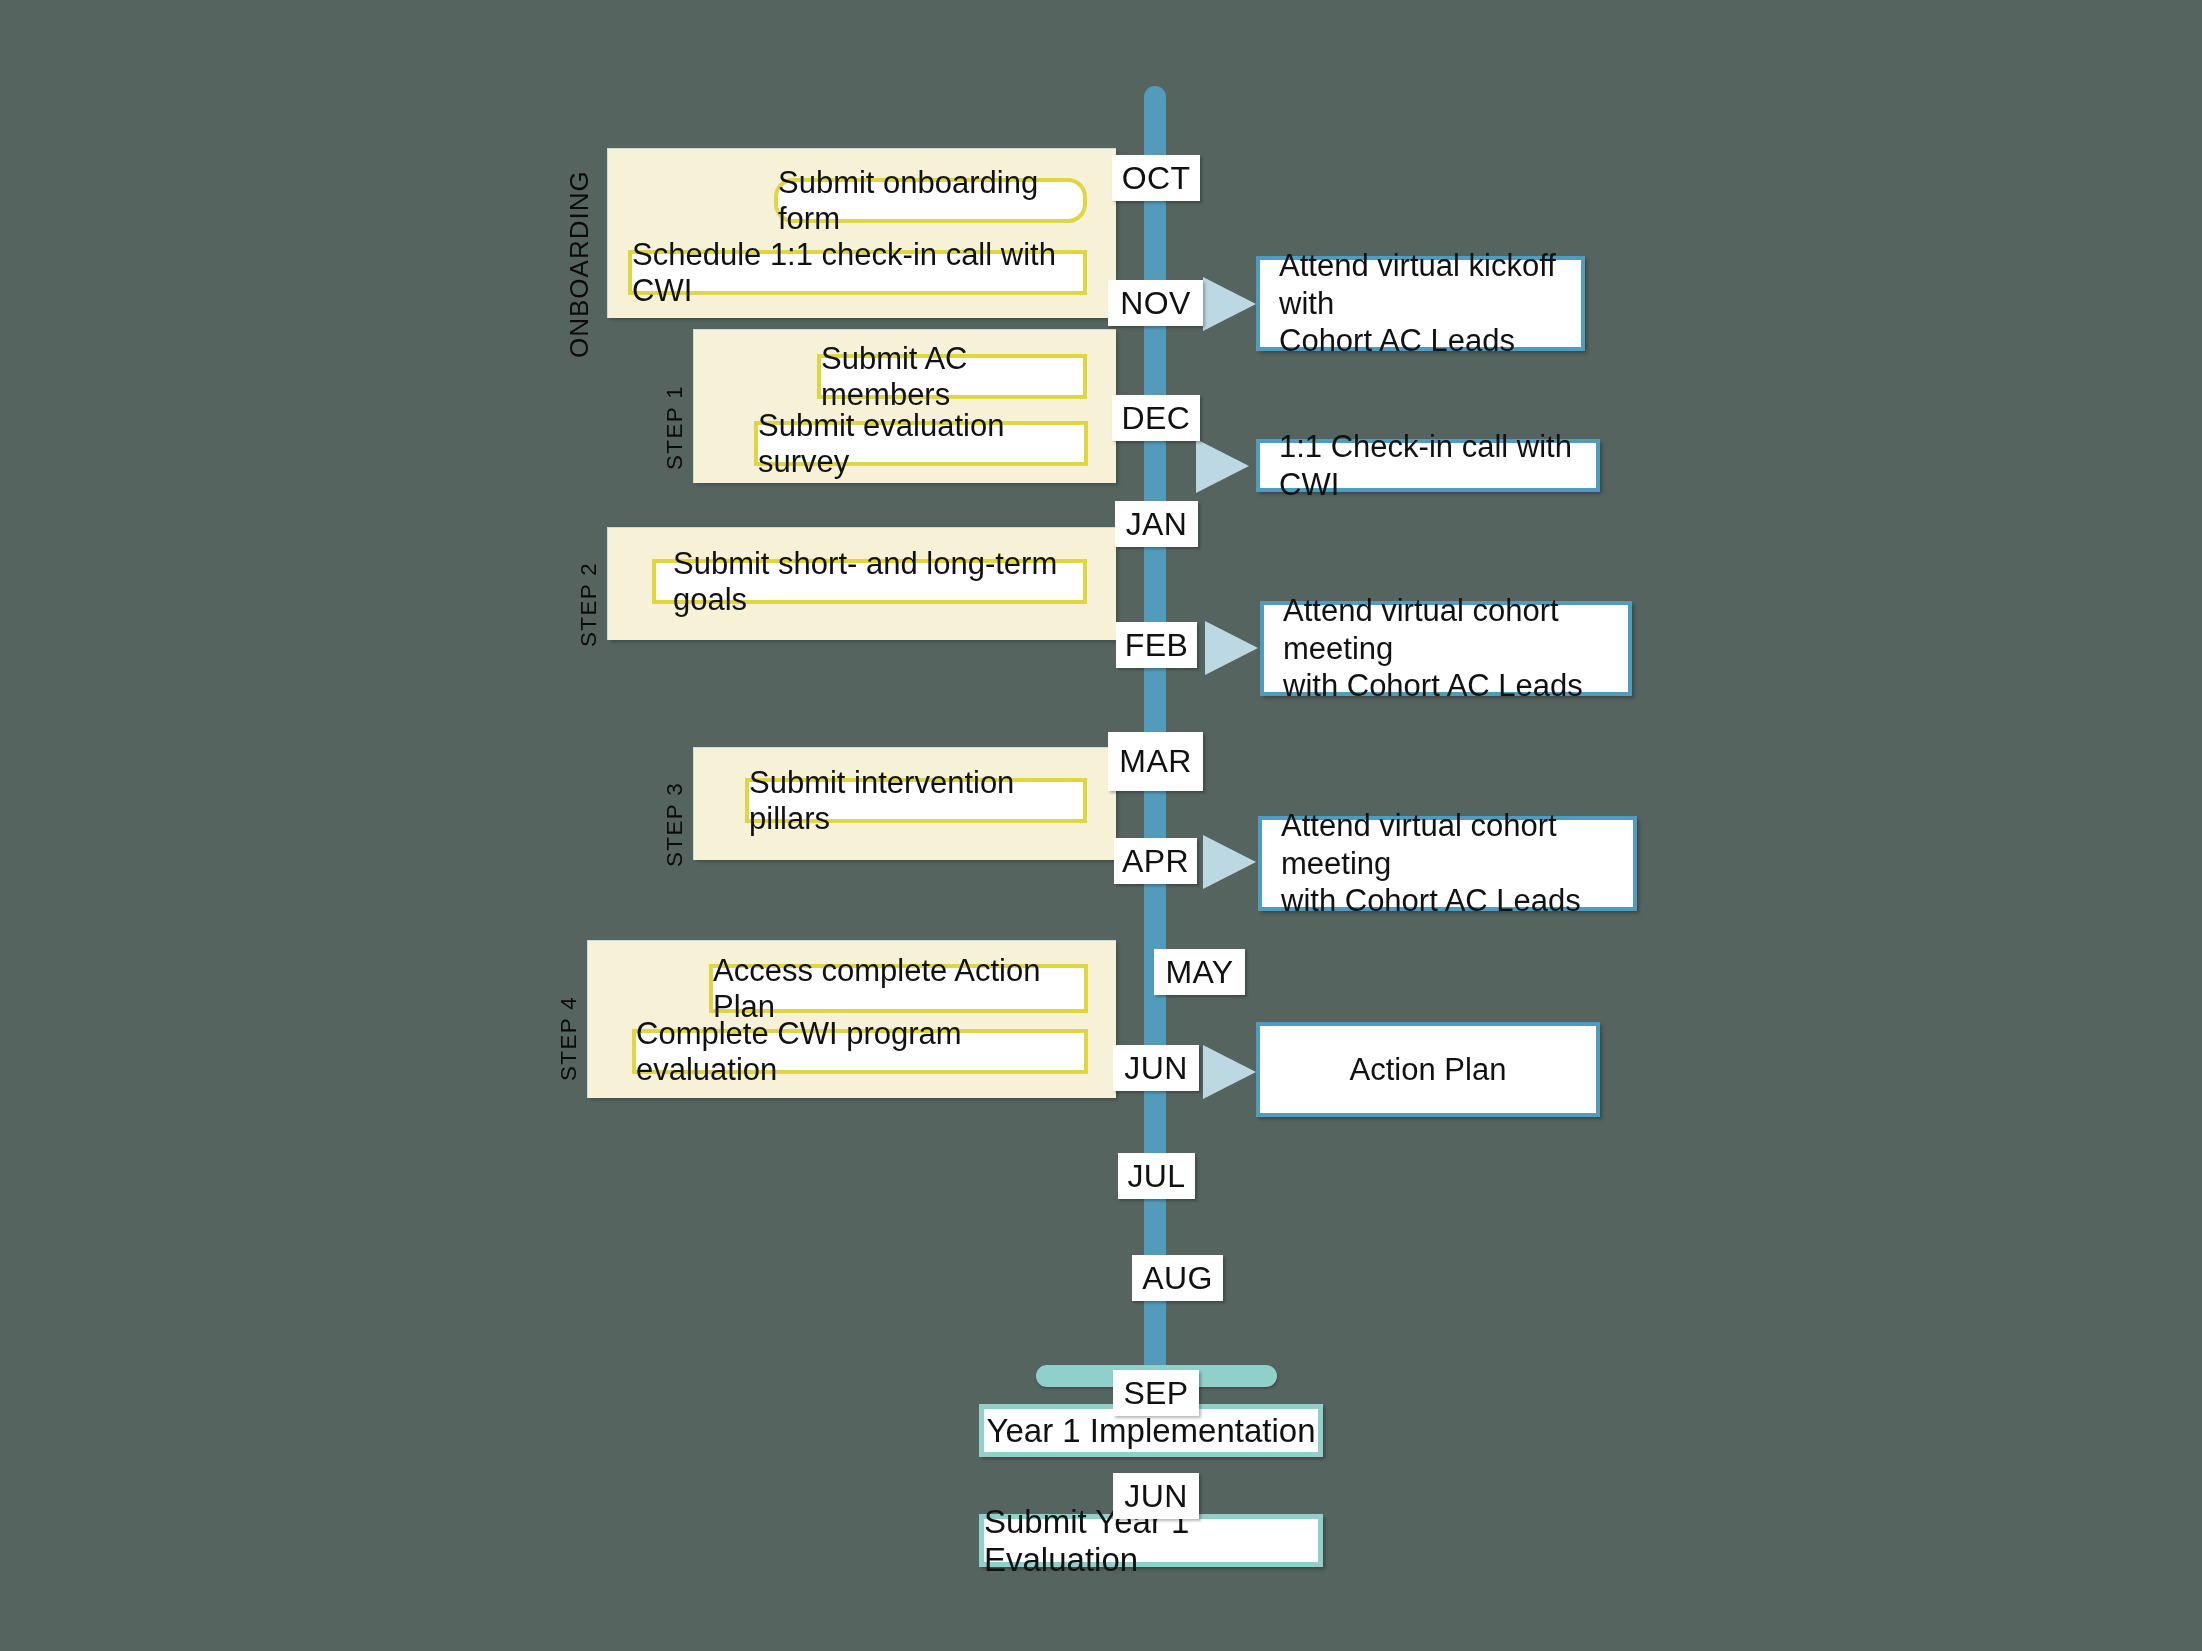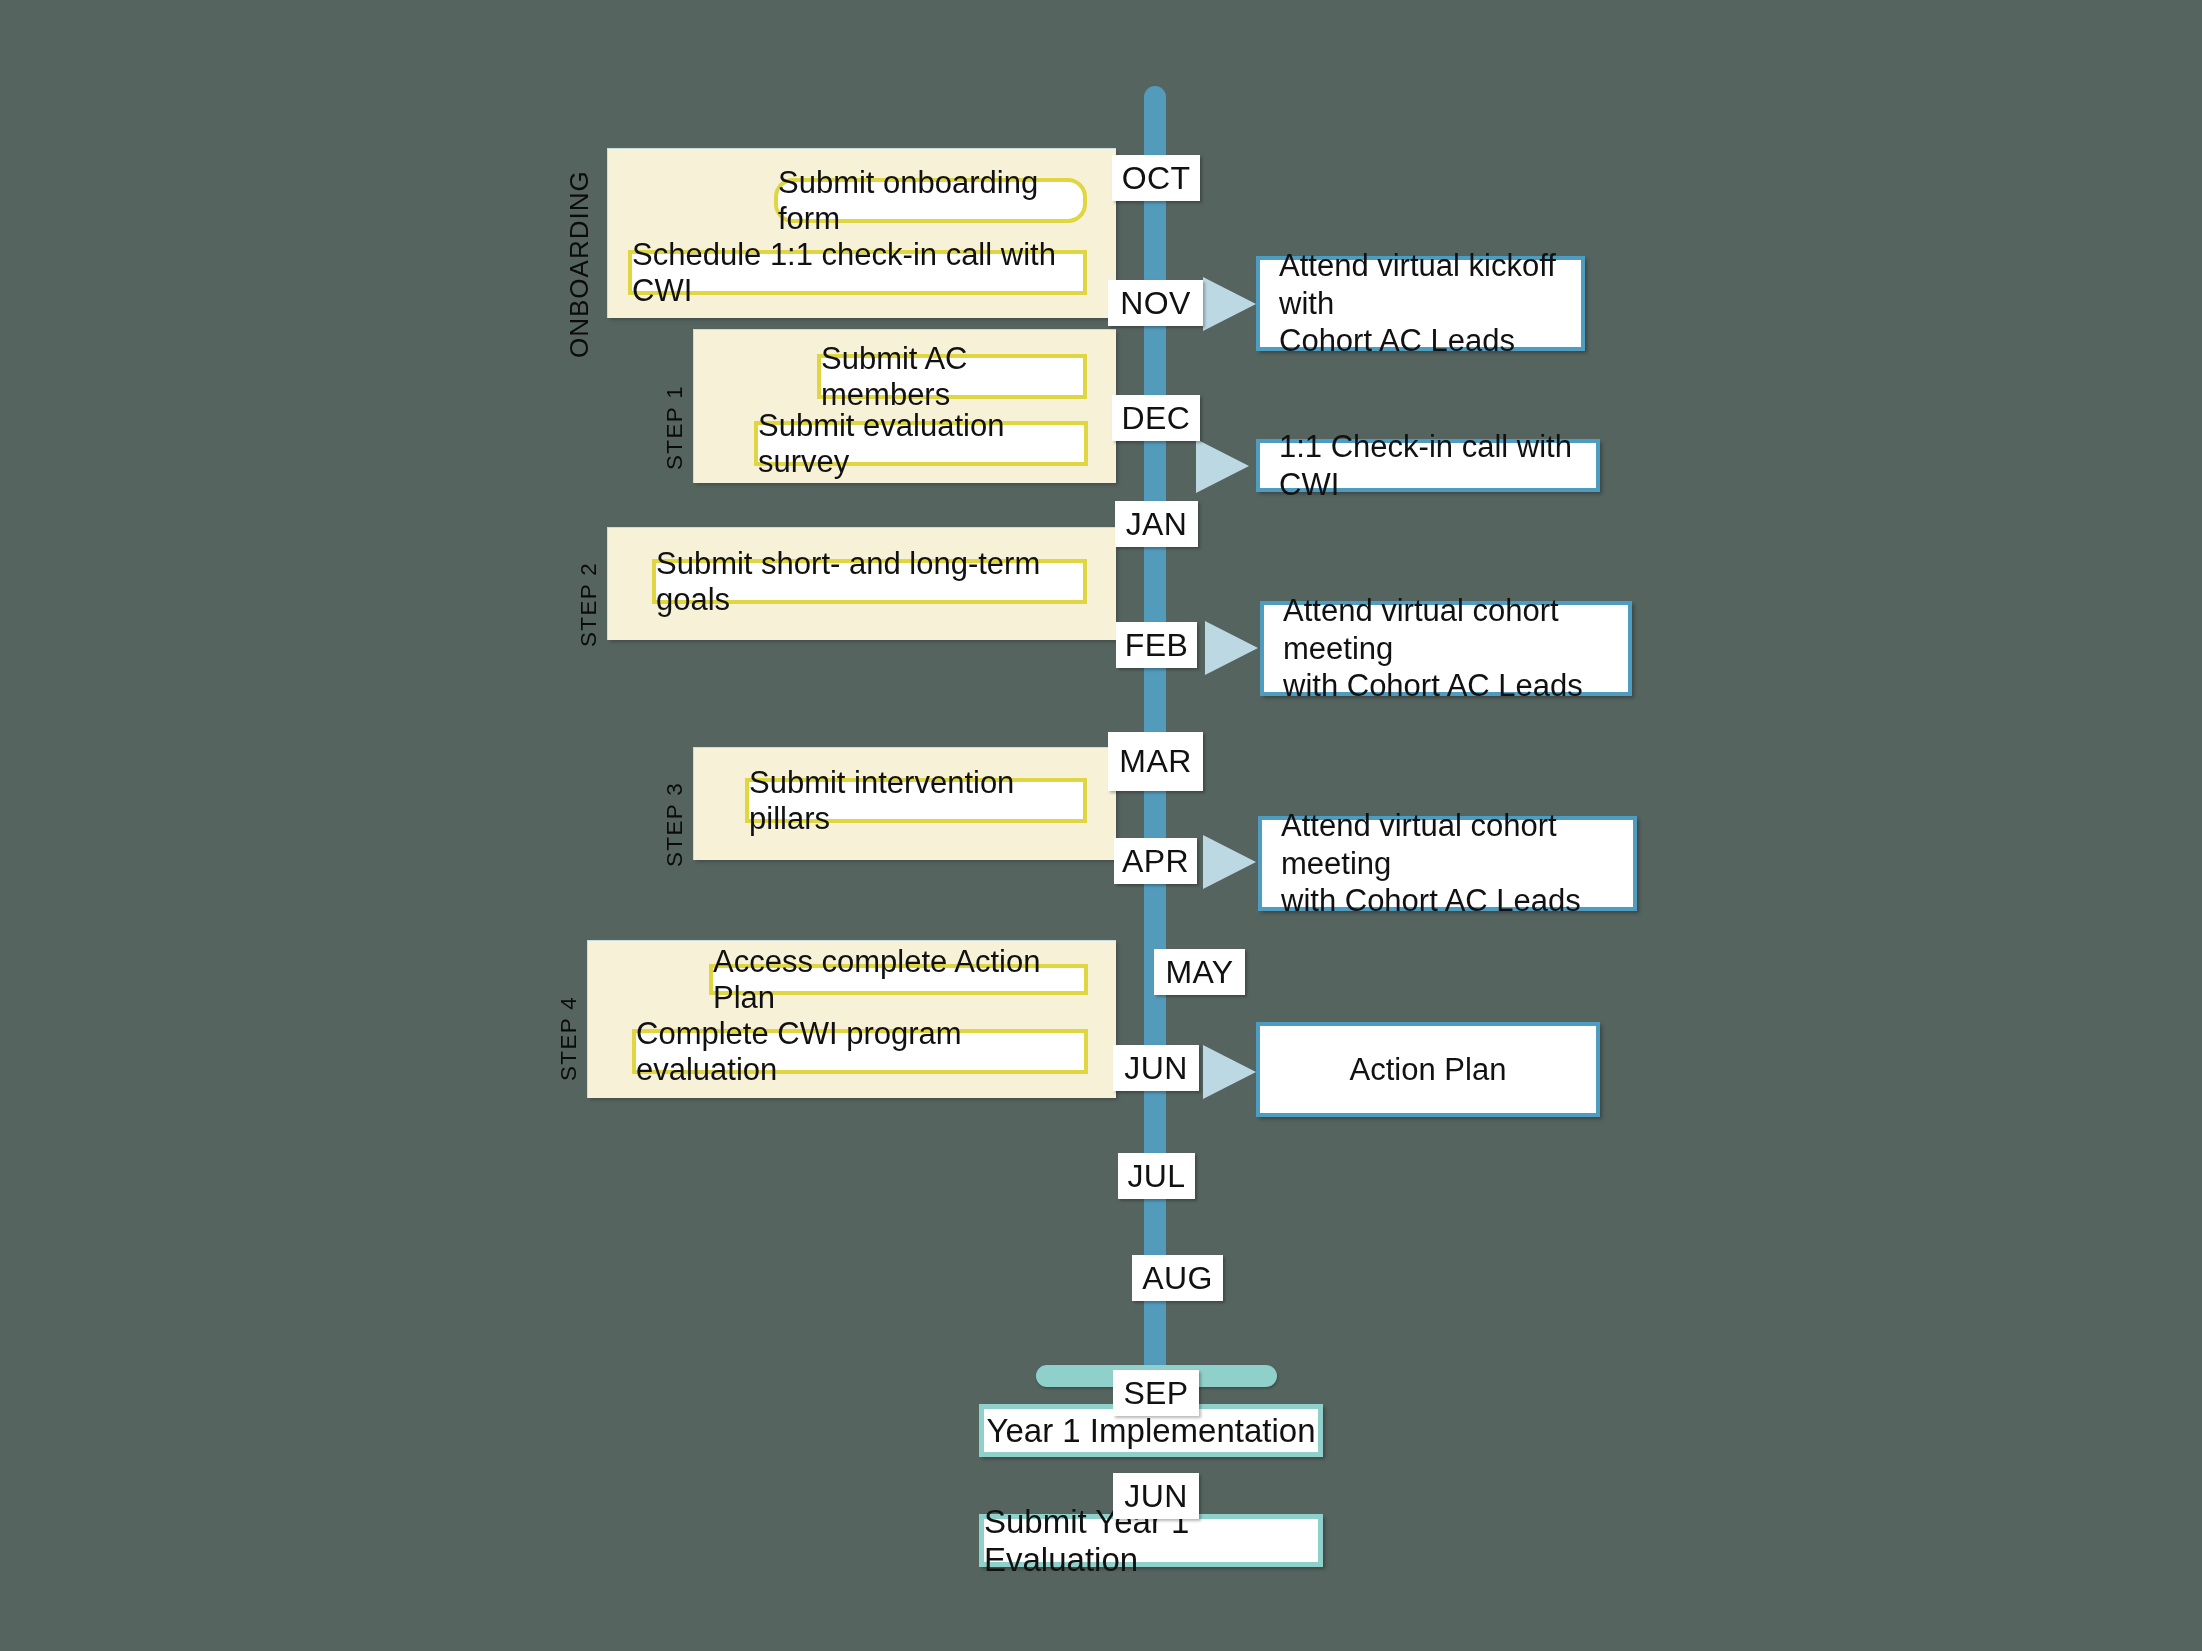--- a/index.html
+++ b/index.html
@@ -156,27 +156,27 @@
       <div class="step-panel" style="left: 607px; top: 148px; width: 508px; height: 169px;"></div>
       <div class="step-label big" style="left: 595px; top: 327px;">ONBOARDING</div>
       <div class="task-box" style="left: 774px; top: 178px; width: 313px; height: 45px; border-radius: 19px;">Submit onboarding form</div>
       <div class="task-box" style="left: 628px; top: 250px; width: 459px; height: 45px;">Schedule 1:1 check-in call with CWI</div>
       <div class="step-panel" style="left: 693px; top: 329px; width: 422px; height: 153px;"></div>
       <div class="step-label" style="left: 688px; top: 444px;">STEP 1</div>
       <div class="task-box" style="left: 817px; top: 354px; width: 270px; height: 45px;">Submit AC members</div>
       <div class="task-box" style="left: 754px; top: 421px; width: 334px; height: 45px;">Submit evaluation survey</div>
       <div class="step-panel" style="left: 607px; top: 527px; width: 508px; height: 112px;"></div>
       <div class="step-label" style="left: 602px; top: 621px;">STEP 2</div>
-      <div class="task-box" style="left: 652px; top: 559px; width: 435px; height: 45px;">Submit short- and long-term goals</div>
+      <div class="task-box" style="left: 652px; top: 559px; width: 435px; height: 45px; padding-left: 17px;">Submit short- and long-term goals</div>
       <div class="step-panel" style="left: 693px; top: 747px; width: 422px; height: 112px;"></div>
       <div class="step-label" style="left: 688px; top: 841px;">STEP 3</div>
       <div class="task-box" style="left: 745px; top: 778px; width: 342px; height: 45px;">Submit intervention pillars</div>
       <div class="step-panel" style="left: 587px; top: 940px; width: 528px; height: 157px;"></div>
       <div class="step-label" style="left: 582px; top: 1055px;">STEP 4</div>
-      <div class="task-box" style="left: 709px; top: 964px; width: 379px; height: 31px;">Access complete Action Plan</div>
+      <div class="task-box" style="left: 709px; top: 964px; width: 379px; height: 49px;">Access complete Action Plan</div>
       <div class="task-box" style="left: 632px; top: 1029px; width: 456px; height: 45px;">Complete CWI program evaluation</div>
     </div>
   <div id="events">
       <div class="arrow" style="left: 1203px; top: 277px;"></div>
       <div class="event-box" style="left: 1256px; top: 256px; width: 329px; height: 95px;">
         <div>
           <div>Attend virtual kickoff with</div>
           <div>Cohort AC Leads</div>
         </div>
       </div>

